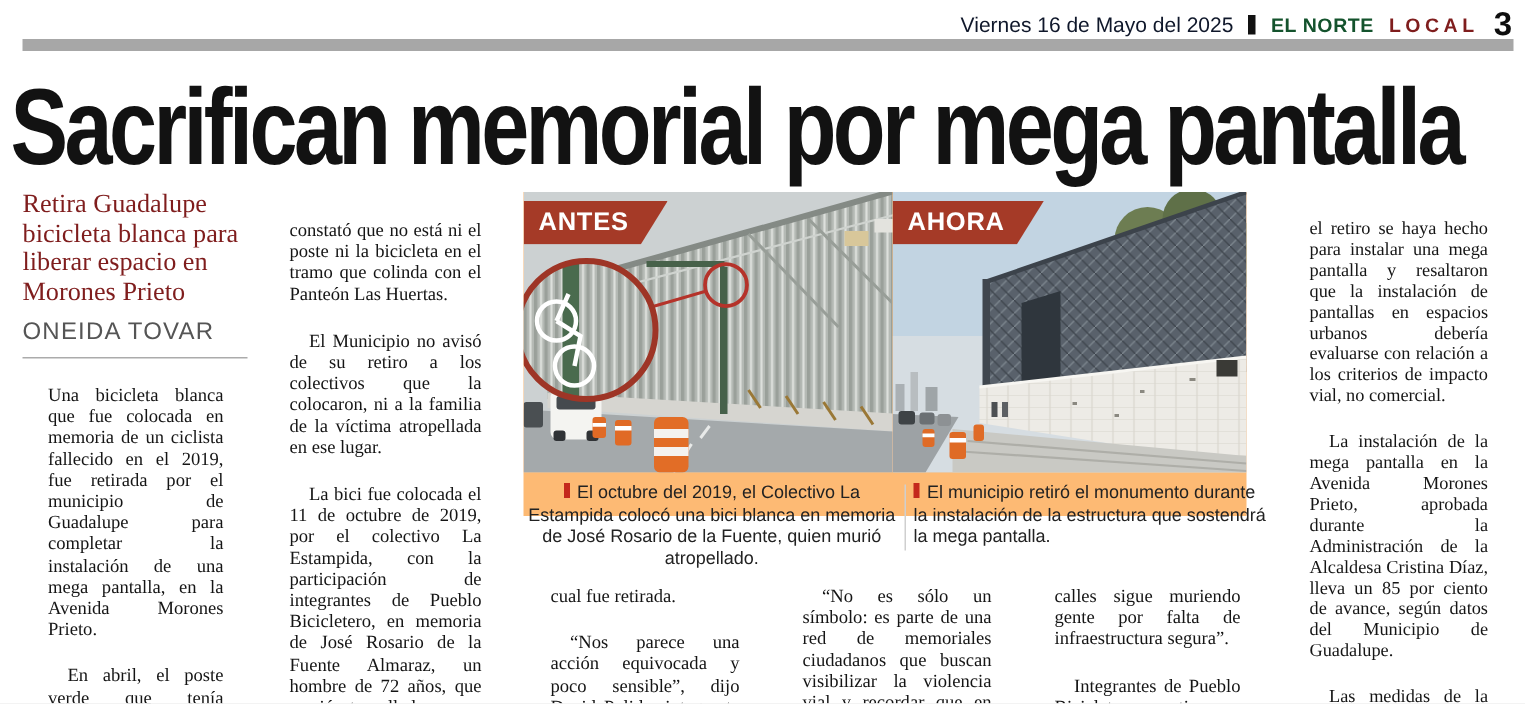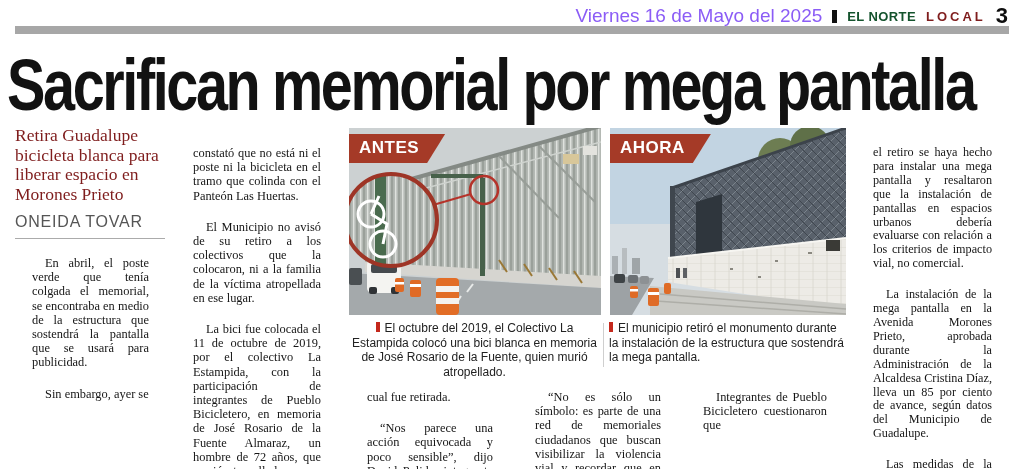--- a/index.html
+++ b/index.html
@@ -8,21 +8,21 @@
     background:#ffffff; overflow:hidden;
     font-family:"Liberation Serif", serif; color:#1a1a1a;
   }
 
   
   .masthead {
     position:absolute; top:5px; right:16px;
     display:flex; align-items:center; gap:10px;
     font-family:"Liberation Sans", sans-serif;
   }
-  .m-date { font-size:19px; color:#8b5cf6; }
+  .m-date { font-size:14px; color:#0f172a; }
   .m-sep  { width:5px; height:13px; background:#111; }
   .m-brand{ font-weight:700; font-size:13px; letter-spacing:.4px; color:#14532d; }
   .m-section{ font-weight:700; font-size:13px; letter-spacing:3px; color:#7f1d1d; }
   .m-page { font-weight:700; font-size:22px; color:#0e0e0e; line-height:1; }
   .header-bar { position:absolute; top:26px; left:15px; width:994px; height:8px; background:#a7a7a7; }
 
   
   .headline {
     position:absolute; top:44px; left:7px;
     font-family:"Liberation Sans", sans-serif;
@@ -51,23 +51,23 @@
   .bodycol p { margin:17px; }
   .bodycol p.ind { text-indent:13px; }
   #col1 { left:15px;  top:239px; width:151px; height:230px; }
   #col2 { left:176px; top:129px; width:162px; height:340px; }
   #col3 { left:350px; top:373px; width:160px; height:96px; }
   #col4 { left:518px; top:373px; width:160px; height:96px; }
   #col5 { left:686px; top:373px; width:158px; height:96px; }
   #col6 { left:856px; top:129px; width:153px; height:340px; font-size:12.2px; line-height:13.9px; }
 
   
-  .photo { position:absolute; top:128px; height:187px; overflow:hidden; background:#000000; }
+  .photo { position:absolute; top:128px; height:216px; overflow:hidden; background:#fdba74; }
   #photo-before { left:349px; width:252px; }
-  #photo-after  { left:610px; width:236px; }
+  #photo-after  { left:595px; width:236px; }
   .photo svg { display:block; }
   .photo-label {
     position:absolute; top:6px; left:0;
     background:#a53a27; color:#fff;
     font-family:"Liberation Sans", sans-serif;
     font-weight:700; font-size:17px; letter-spacing:.5px;
     padding:4px 26px 5px 10px;
     clip-path:polygon(0 0, 100% 0, calc(100% - 18px) 100%, 0 100%);
   }
 
@@ -95,36 +95,38 @@
     <span class="m-page">3</span>
   </div>
   <div class="header-bar"></div>
 
   <div class="headline">Sacrifican memorial por mega pantalla</div>
 
   <div class="deck">Retira Guadalupe bicicleta blanca para liberar espacio en Morones Prieto</div>
   <div class="byline">ONEIDA TOVAR</div>
 
   <div class="bodycol" id="col1">
+    <p>Una bicicleta blanca que fue colocada en memoria de un ciclista fallecido en el 2019, fue retirada por el municipio de Guadalupe para completar la instalación de una mega pantalla, en la Avenida Morones Prieto.</p>
     <p class="ind">En abril, el poste verde que tenía colgada el memorial, se encontraba en medio de la estructura que sostendrá la pantalla que se usará para publicidad.</p>
     <p class="ind">Sin embargo, ayer se</p>
   </div>
   <div class="bodycol" id="col2">
     <p>constató que no está ni el poste ni la bicicleta en el tramo que colinda con el Panteón Las Huertas.</p>
     <p class="ind">El Municipio no avisó de su retiro a los colectivos que la colocaron, ni a la familia de la víctima atropellada en ese lugar.</p>
     <p class="ind">La bici fue colocada el 11 de octubre de 2019, por el colectivo La Estampida, con la participación de integrantes de Pueblo Bicicletero, en memoria de José Rosario de la Fuente Almaraz, un hombre de 72 años, que murió atropellado en ese punto.</p>
   </div>
   <div class="bodycol" id="col3">
     <p>cual fue retirada.</p>
     <p class="ind">“Nos parece una acción equivocada y poco sensible”, dijo David Pulido, integrante de esa agrupación.</p>
   </div>
   <div class="bodycol" id="col4">
     <p class="ind">“No es sólo un símbolo: es parte de una red de memoriales ciudadanos que buscan visibilizar la violencia vial y recordar que en nuestras</p>
   </div>
   <div class="bodycol" id="col5">
+    <p>calles sigue muriendo gente por falta de infraestructura segura”.</p>
     <p class="ind">Integrantes de Pueblo Bicicletero cuestionaron que</p>
   </div>
   <div class="bodycol" id="col6">
     <p>el retiro se haya hecho para instalar una mega pantalla y resaltaron que la instalación de pantallas en espacios urbanos debería evaluarse con relación a los criterios de impacto vial, no comercial.</p>
     <p class="ind">La instalación de la mega pantalla en la Avenida Morones Prieto, aprobada durante la Administración de la Alcaldesa Cristina Díaz, lleva un 85 por ciento de avance, según datos del Municipio de Guadalupe.</p>
     <p class="ind">Las medidas de la barda perimetral del Panteón Las Huertas, utilizada para sujetar el soporte de la pantalla, mide 200 metros de largo por 10 de altura, y la pantalla se dividirá en 3 secciones de 60 metros de largo por 8 metros de altura.</p>
   </div>
 
   <div class="photo" id="photo-before">
     <svg width="252" height="187" viewBox="0 0 252 187">

